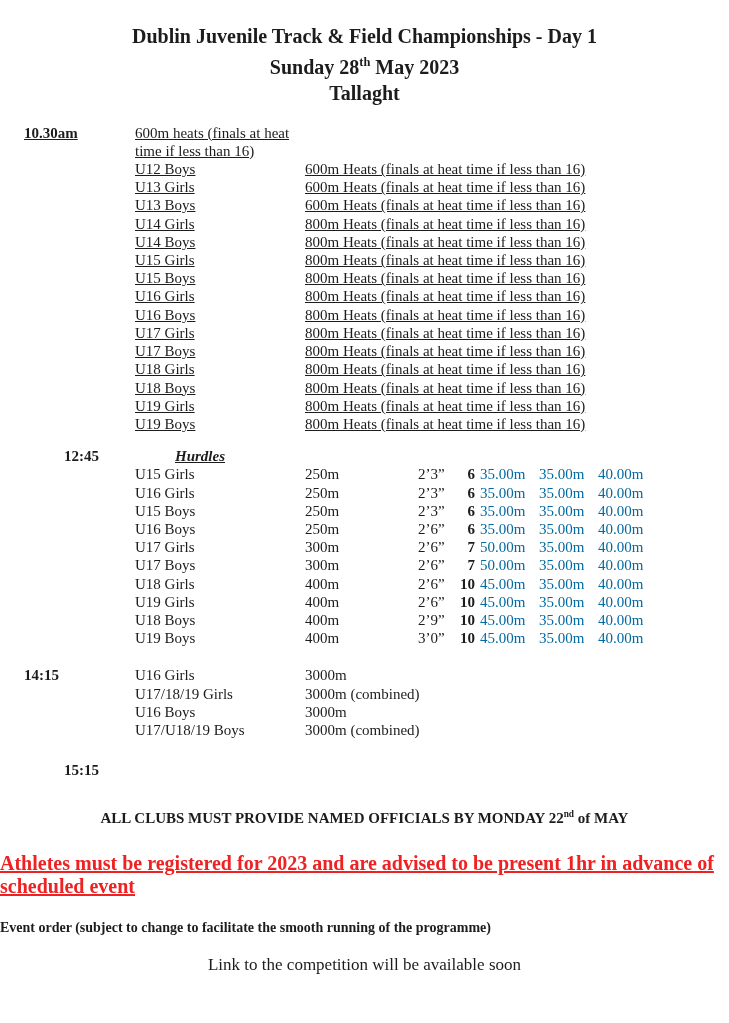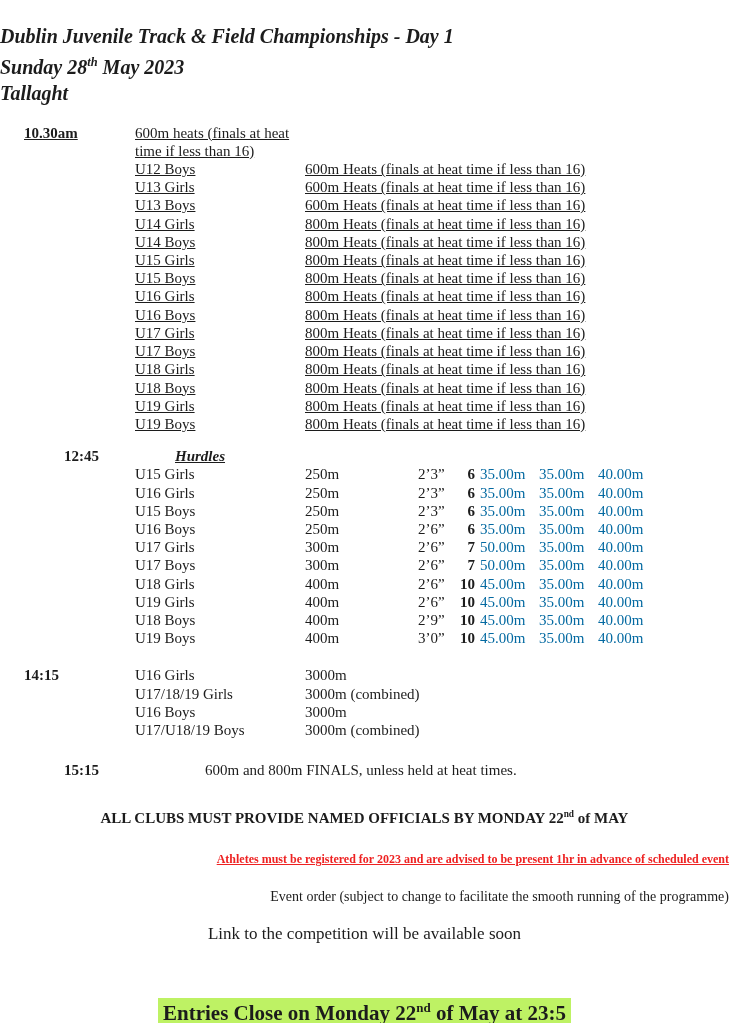--- a/index.html
+++ b/index.html
@@ -13,24 +13,24 @@
     height: 1023px;
     margin: 0 auto;
     background: #ffffff;
     font-family: "Liberation Serif", "DejaVu Serif", serif;
     color: #1c1c1c;
     overflow: hidden;
   }
   
   .titles {
     padding-top: 23px;
+    text-align: center;
     font-weight: bold;
     font-size: 20px;
     line-height: 26px;
-    font-style: italic;
   }
   sup { font-size: 0.62em; }
 
   
   .session { font-size: 15px; line-height: 18.2px; }
   .s1 { margin-top: 18px; text-decoration: underline; }
   .s2 { margin-top: 14px; }
   .s3 { margin-top: 19px; }
   .s4 { margin-top: 22px; }
 
@@ -54,30 +54,30 @@
 
   
   .officials {
     margin-top: 30px;
     text-align: center;
     font-weight: bold;
     font-size: 15px;
   }
   .registration {
     margin-top: 25px;
-    text-align: right;
-    font-weight: bold;
-    font-size: 12px;
+    text-align: left;
+    font-weight: bold;
+    font-size: 20px;
     color: #ee2222;
     text-decoration: underline;
   }
   .event-order {
     margin-top: 22px;
-    text-align: right;
-    font-weight: normal;
+    text-align: left;
+    font-weight: bold;
     font-size: 14px;
   }
   .link-note {
     margin-top: 19px;
     text-align: center;
     font-size: 17px;
   }
   .entries-close {
     margin-top: 56px;
     text-align: center;
@@ -340,21 +340,20 @@
       <div class="row">
         <span class="time"></span>
         <span>U17/U18/19 Boys</span>
         <span>3000m (combined)</span>
       </div>
     </div>
 
   <div class="session s4">
     <div class="hheadrow">
       <span class="time">15:15</span>
-      <span class="finals-note">600m and 800m  FINALS, unless held at heat times.</span>
     </div>
   </div>
 
   <div class="officials"><span>ALL CLUBS MUST PROVIDE NAMED OFFICIALS BY MONDAY 22</span><sup>nd</sup><span> of MAY</span></div>
 
   <div class="registration">Athletes must be registered for 2023 and are advised to be present 1hr in advance of scheduled event</div>
 
   <div class="event-order">Event order (subject to change to facilitate the smooth running of the programme)</div>
 
   <div class="link-note">Link to the competition will be available soon</div>

